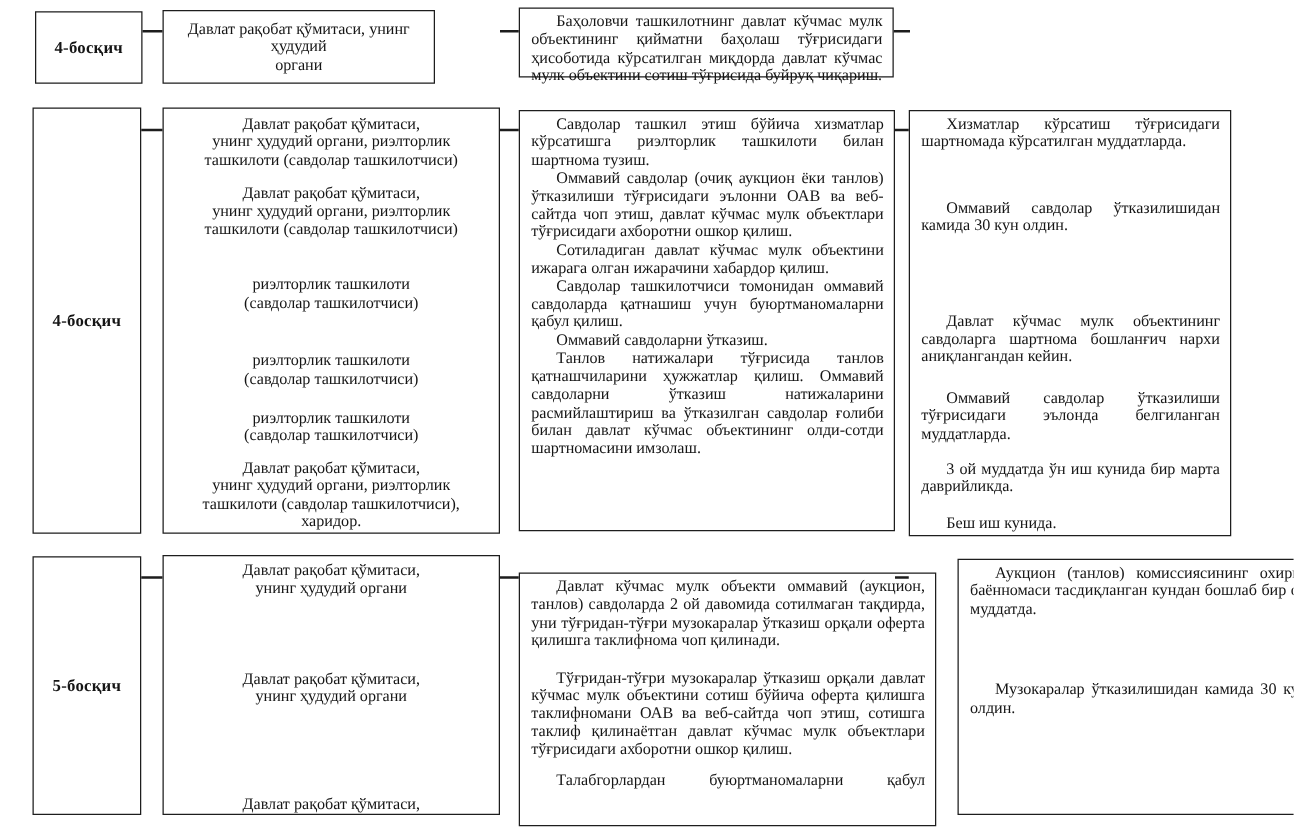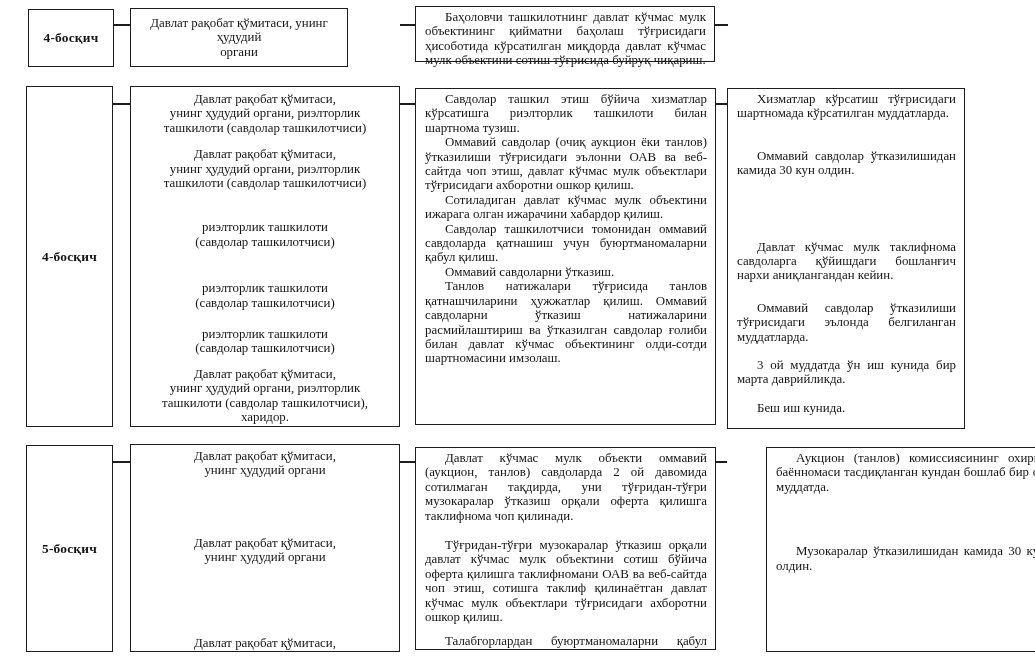--- a/index.html
+++ b/index.html
@@ -71,24 +71,24 @@
 
   <div class="box txtbox" style="left:415px; top:88px; width:301px; height:337px;">
     <p>Савдолар ташкил этиш бўйича хизматлар кўрсатишга риэлторлик ташкилоти билан шартнома тузиш.</p>
     <p>Оммавий савдолар (очиқ аукцион ёки танлов) ўтказилиши тўғрисидаги эълонни ОАВ ва веб-сайтда чоп этиш, давлат кўчмас мулк объектлари тўғрисидаги ахборотни ошкор қилиш.</p>
     <p>Сотиладиган давлат кўчмас мулк объектини ижарага олган ижарачини хабардор қилиш.</p>
     <p>Савдолар ташкилотчиси томонидан оммавий савдоларда қатнашиш учун буюртманомаларни қабул қилиш.</p>
     <p>Оммавий савдоларни ўтказиш.</p>
     <p>Танлов натижалари тўғрисида танлов қатнашчиларини ҳужжатлар қилиш. Оммавий савдоларни ўтказиш натижаларини расмийлаштириш ва ўтказилган савдолар ғолиби билан давлат кўчмас объектининг олди-сотди шартномасини имзолаш.</p>
   </div>
 
-  <div class="box txtbox" style="left:727px; top:88px; width:238px; height:341px;">
+  <div class="box txtbox" style="left:727px; top:88px; width:258px; height:341px;">
     <p>Хизматлар кўрсатиш тўғрисидаги шартномада кўрсатилган муддатларда.</p>
-    <p style="margin-top:28px;">Оммавий савдолар ўтказилишидан камида 30 кун олдин.</p>
-    <p style="margin-top:62px;">Давлат кўчмас мулк таклифнома савдоларга қўйишдаги бошланғич нархи аниқлангандан кейин.</p>
+    <p style="margin-top:38px;">Оммавий савдолар ўтказилишидан камида 30 кун олдин.</p>
+    <p style="margin-top:62px;">Давлат кўчмас мулк объектининг савдоларга шартнома бошланғич нархи аниқлангандан кейин.</p>
     <p style="margin-top:18px;">Оммавий савдолар ўтказилиши тўғрисидаги эълонда белгиланган муддатларда.</p>
     <p style="margin-top:14px;">3 ой муддатда ўн иш кунида бир марта даврийликда.</p>
     <p style="margin-top:14px;">Беш иш кунида.</p>
   </div>
 
   <div class="connector" style="left:113px; top:103px; width:17px;"></div>
   <div class="connector" style="left:400px; top:103px; width:15px;"></div>
   <div class="connector" style="left:716px; top:103px; width:11px;"></div>
 
   <div class="box stage" style="left:26px; top:445px; width:87px; height:207px;">
@@ -96,21 +96,21 @@
   </div>
 
   <div class="box orgbox" style="left:130px; top:444px; width:270px; height:208px;">
     <p style="margin-top:4px;">Давлат рақобат қўмитаси,
 унинг ҳудудий органи</p>
     <p style="margin-top:58px;">Давлат рақобат қўмитаси,
 унинг ҳудудий органи</p>
     <p style="margin-top:71px;">Давлат рақобат қўмитаси,</p>
   </div>
 
-  <div class="box txtbox" style="left:415px; top:447px; width:301px; height:203px;">
+  <div class="box txtbox" style="left:415px; top:458px; width:334px; height:203px;">
     <p>Давлат кўчмас мулк объекти оммавий (аукцион, танлов) савдоларда 2 ой давомида сотилмаган тақдирда, уни тўғридан-тўғри музокаралар ўтказиш орқали оферта қилишга таклифнома чоп қилинади.</p>
     <p style="margin-top:15px;">Тўғридан-тўғри музокаралар ўтказиш орқали давлат кўчмас мулк объектини сотиш бўйича оферта қилишга таклифномани ОАВ ва веб-сайтда чоп этиш, сотишга таклиф қилинаётган давлат кўчмас мулк объектлари тўғрисидаги ахборотни ошкор қилиш.</p>
     <p style="margin-top:10px;" class="cut">Талабгорлардан буюртманомаларни қабул</p>
   </div>
 
   <div class="box txtbox" style="left:766px; top:447px; width:289px; height:205px;">
     <p>Аукцион (танлов) комиссиясининг охирги баённомаси тасдиқланган кундан бошлаб бир ой муддатда.</p>
     <p style="margin-top:50px;">Музокаралар ўтказилишидан камида 30 кун олдин.</p>
     <p style="margin-top:101px;">Таклифномада белгиланган муддатда.</p>
   </div>

